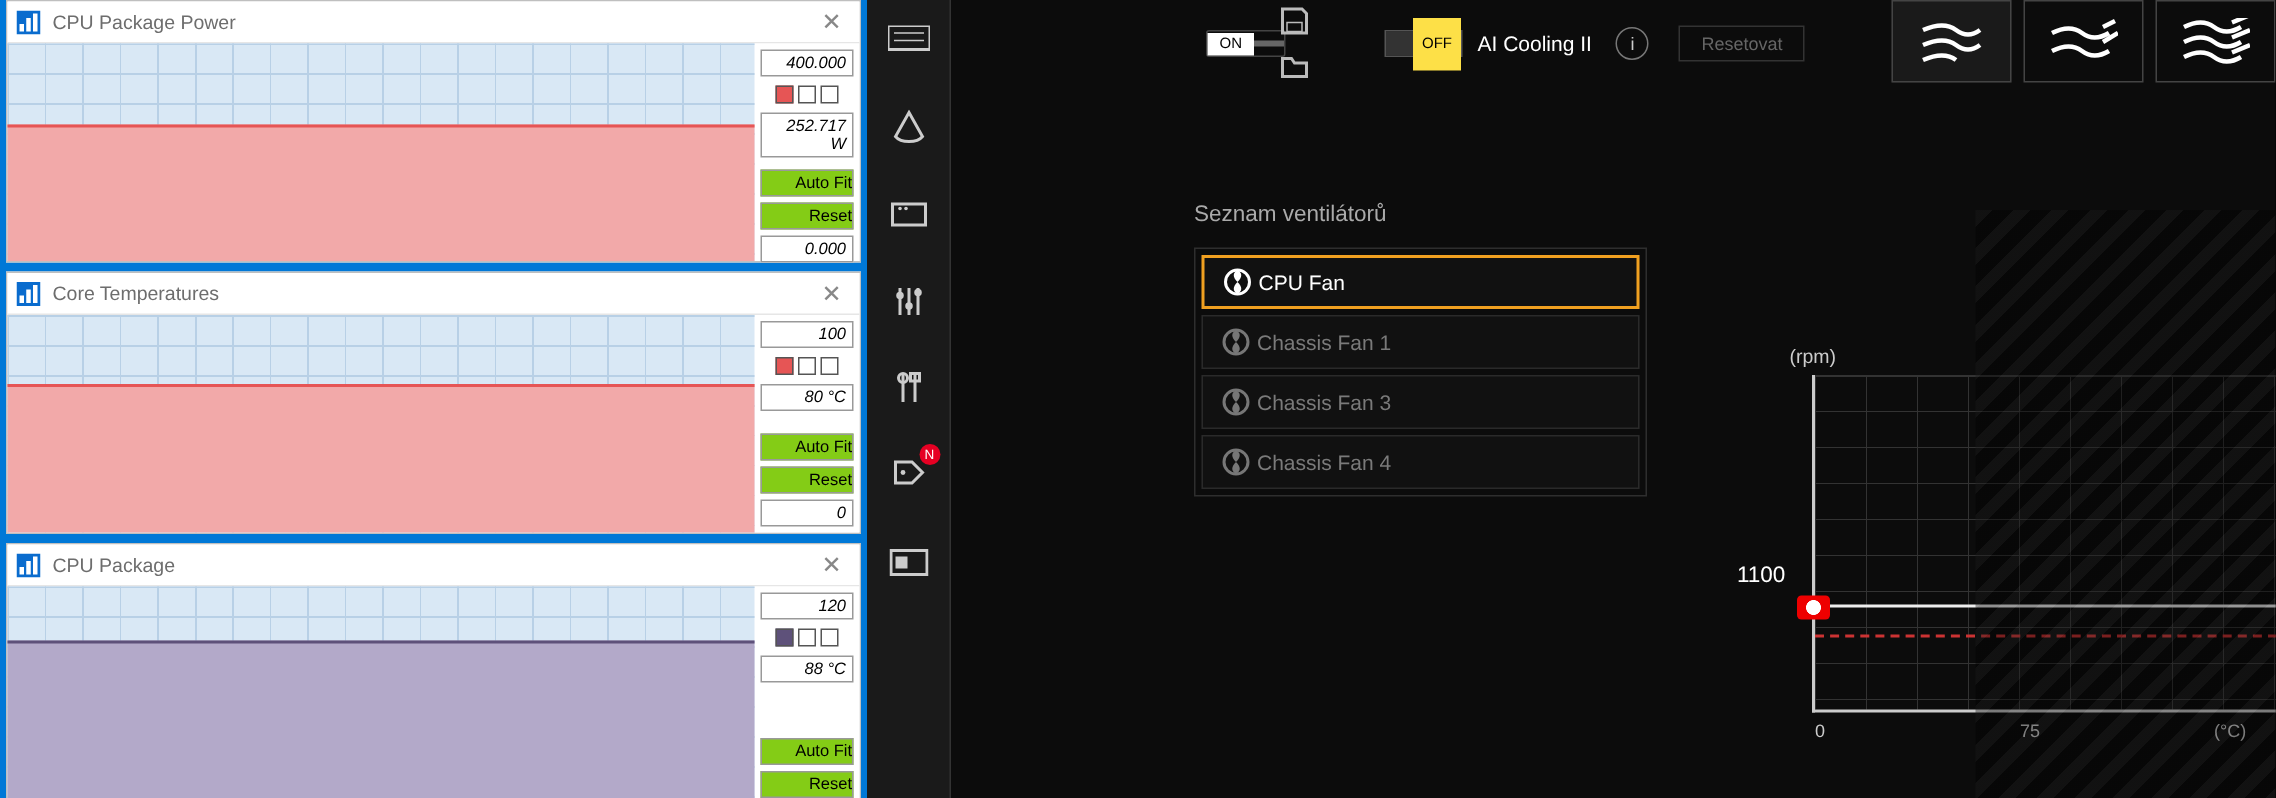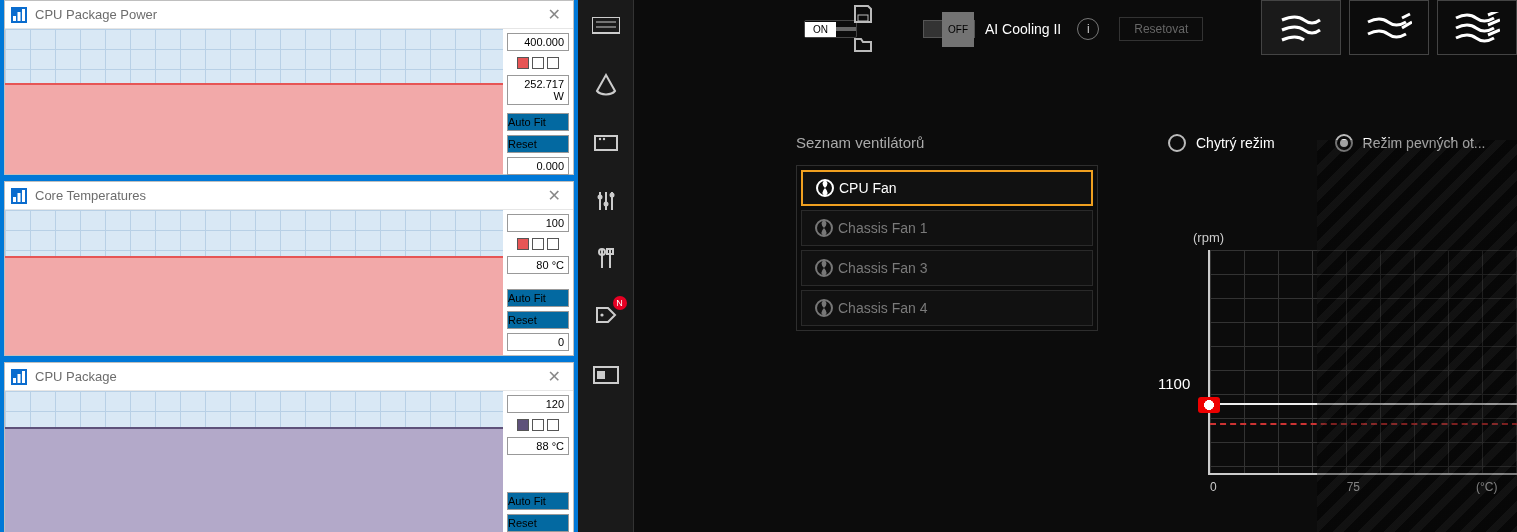--- a/index.html
+++ b/index.html
@@ -73,26 +73,27 @@
     background: #fff;
     display:flex;flex-direction:column;gap:4px;padding:4px;
     font-size:11px;
   }
   .readout {
     border:1px solid #999;
     background:#fff;
     padding:2px 4px;
     text-align:right;
     font-size:11px;
+    font-style:italic;
   }
   .swatch-row { display:flex;gap:3px;justify-content:center;padding:2px 0; }
   .swatch { width:12px;height:12px;border:1px solid #555; }
   .btn-small {
-    border:1px solid #999;background:#0369a1;font-size:11px;
-    padding:2px 0;text-align:left;cursor:pointer;
+    border:1px solid #999;background:#84cc16;font-size:11px;
+    padding:2px 0;text-align:right;cursor:pointer;
   }
 
   
   .right {
     flex:1;
     background:#0c0c0c;
     position:relative;
     color:#ddd;
   }
   .vstrip {
@@ -117,21 +118,21 @@
   .on-toggle {
     display:flex;align-items:center;
     border:1px solid #444;border-radius:2px;
     font-size:10px;height:18px;
   }
   .on-toggle span{padding:2px 8px;}
   .on-toggle .on-side{background:#fff;color:#000;}
   .on-toggle .off-side{background:#666;}
   .ai-row{display:flex;align-items:center;gap:10px;margin-left:50px;}
   .ai-toggle{display:flex;align-items:center;border:1px solid #555;height:18px;font-size:10px;}
-  .ai-toggle .off-lab{background:#737373;color:#000;padding:12px 6px;}
+  .ai-toggle .off-lab{background:#fde047;color:#000;padding:12px 6px;}
   .ai-toggle .thumb{width:18px;background:#333;height:100%;}
   .ai-label{font-size:14px;color:#fff;}
   .info-icon{width:22px;height:22px;border:1px solid #777;border-radius:50%;color:#ccc;display:flex;align-items:center;justify-content:center;font-size:12px;margin-left:6px;cursor:pointer;}
   .reset-btn{border:1px solid #333;color:#666;background:transparent;padding:4px 14px;font-size:12px;margin-left:10px;cursor:pointer;}
   .float-icons{position:absolute;left:273px;top:2px;display:flex;flex-direction:column;gap:6px;}
   .float-icons .fi{width:24px;height:24px;color:#aaa;display:flex;align-items:center;justify-content:center;cursor:pointer;}
   .wind-tiles{position:absolute;top:0;right:0;display:flex;gap:8px;}
   .wind-tile{width:80px;height:55px;border:1px solid #444;display:flex;align-items:center;justify-content:center;cursor:pointer;}
   .wind-tile.active{background:#1a1a1a;}
   
@@ -416,30 +417,20 @@
     </div>
     <div class="fan-item">
       <svg width="20" height="20">
           <circle cx="10" cy="10" r="8" fill="none" stroke="#777" stroke-width="2"></circle>
           <path d="M10 10 Q5 5 10 2 Q15 5 10 10 Q15 15 10 18 Q5 15 10 10" fill="#777"></path>
         </svg>
       <span>Chassis Fan 4</span>
     </div>
   </div>
 
-  <div class="mode-row">
-    <div class="radio">
-      <span class="dot"></span>
-      <span>Chytrý režim</span>
-    </div>
-    <div class="radio selected">
-      <span class="dot"></span>
-      <span>Režim pevných ot...</span>
-    </div>
-  </div>
 
   <div class="rpm-label">(rpm)</div>
   <div class="rpm-value">1100</div>
 
   <div class="fan-chart">
     <div class="grid"></div>
     <div class="axis-y"></div>
     <div class="axis-x"></div>
     <div class="line-solid"></div>
     <div class="line-dash"></div>

